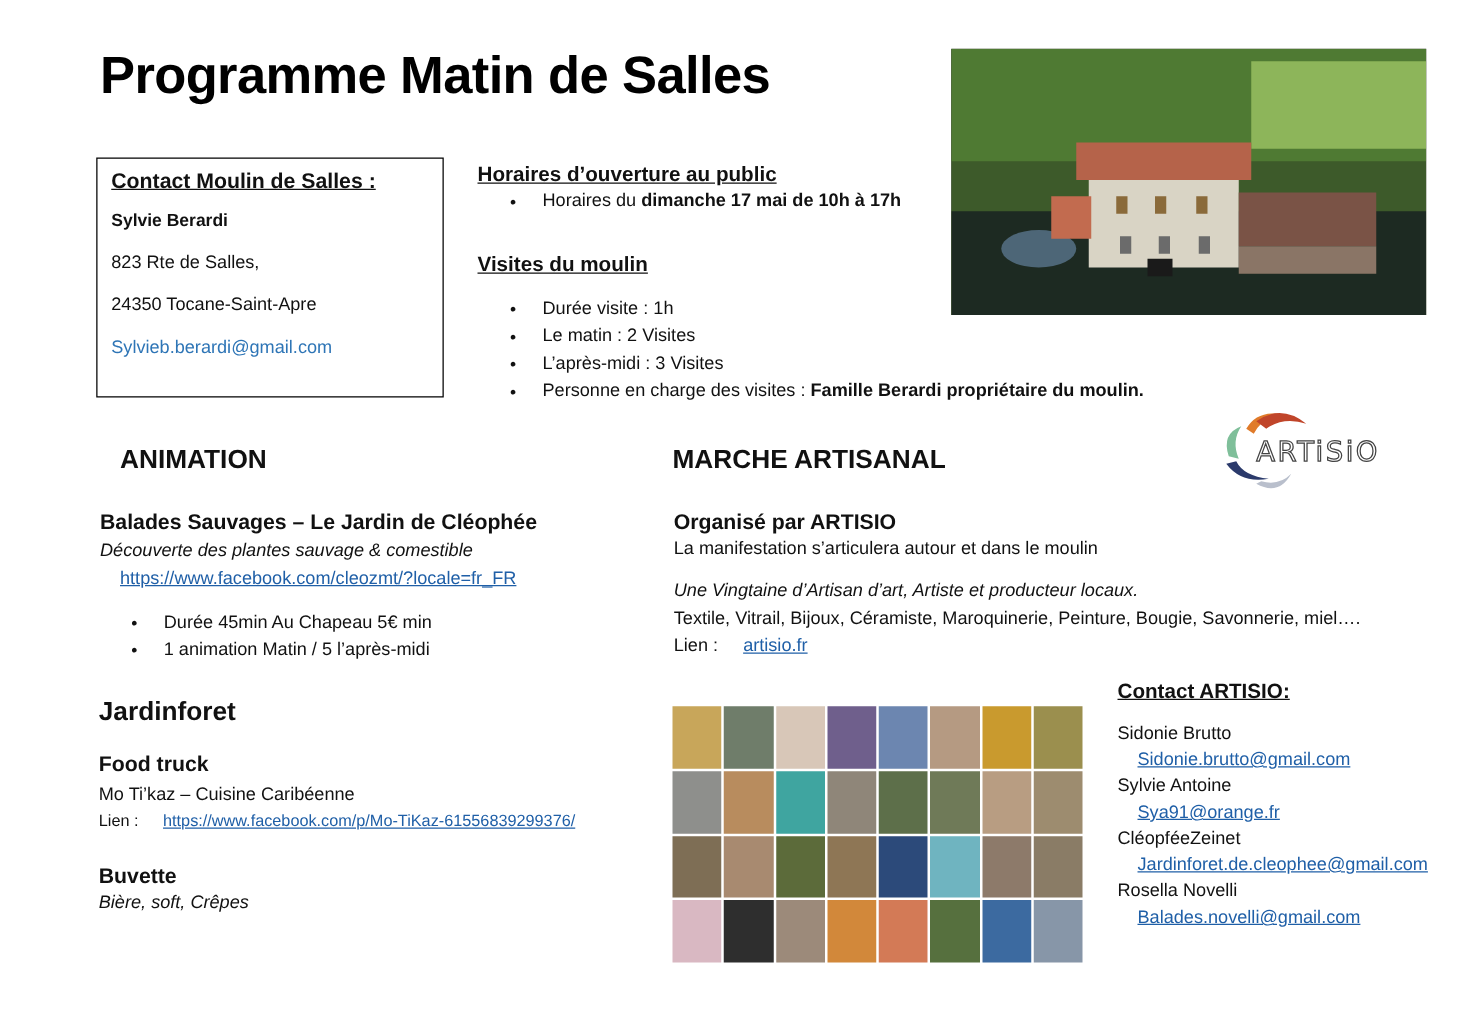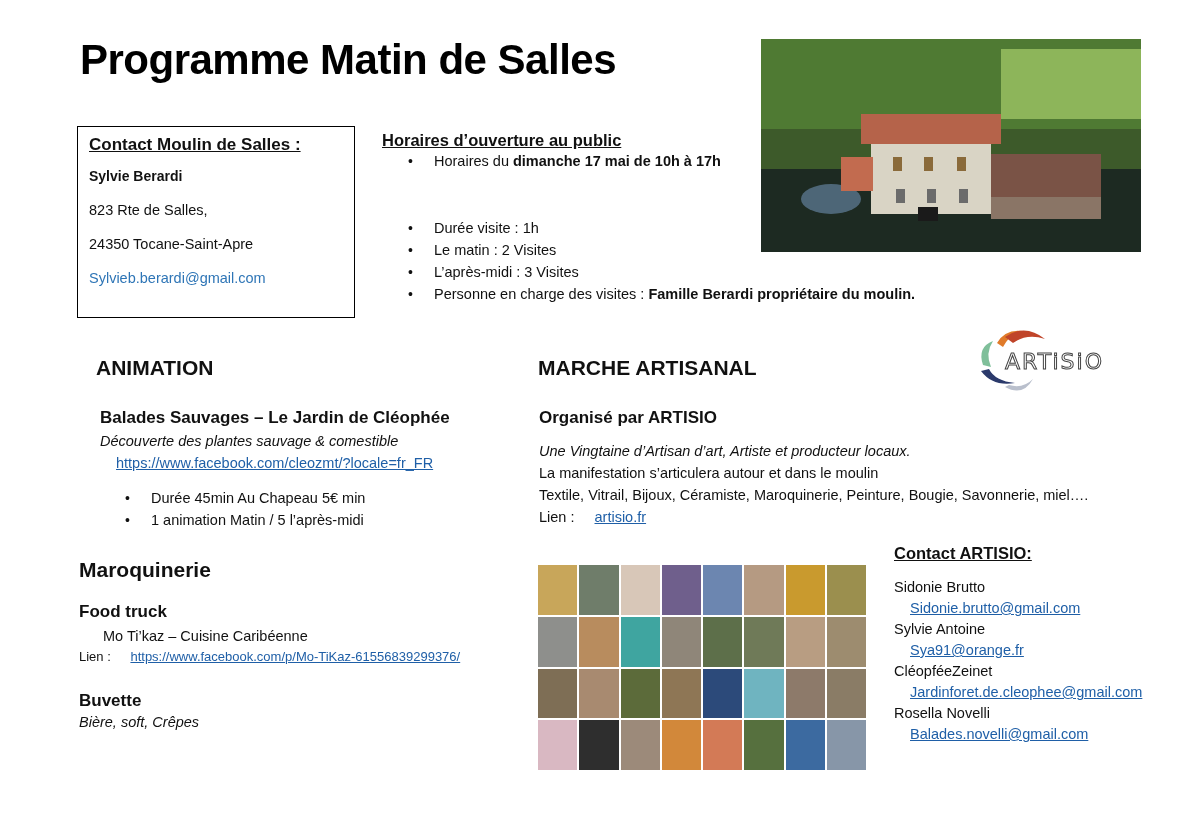--- a/index.html
+++ b/index.html
@@ -62,66 +62,67 @@
 </div>
 
 <div class="abs" style="left:382px; top:131px;">
   <div class="sec-h">Horaires d’ouverture au public</div>
   <ul class="bl" style="">
     <li><span>Horaires du </span><b>dimanche 17 mai de 10h à 17h</b></li>
   </ul>
 </div>
 
 <div class="abs" style="left:382px; top:203px;">
+  <div class="sec-h">Visites du moulin</div>
   <ul class="bl" style="margin-top:14px;">
     <li>Durée visite : 1h</li>
     <li>Le matin : 2 Visites</li>
     <li>L’après-midi : 3 Visites</li>
     <li><span>Personne en charge des visites : </span><b>Famille Berardi propriétaire du moulin.</b></li>
   </ul>
 </div>
 
 <div class="abs logo">
   <svg width="155" height="72" viewBox="0 0 155 72">
     <path d="M22 18 Q30 4 48 6 Q34 10 28 22 Z" fill="#e07b2a"></path>
     <path d="M30 12 Q50 -2 70 14 Q52 8 38 18 Z" fill="#c0452a"></path>
     <path d="M8 40 Q2 22 18 16 Q10 28 16 42 Z" fill="#7fbf9a"></path>
     <path d="M6 46 Q18 62 40 58 Q20 56 14 44 Z" fill="#2b3a6b"></path>
     <path d="M30 62 Q48 72 58 54 Q48 64 34 60 Z" fill="#b9bfcc"></path>
     <text x="30" y="44" font-family="DejaVu Sans, sans-serif" font-size="22" fill="#fff" stroke="#444" stroke-width="1" letter-spacing="2">ARTiSiO</text>
   </svg>
 </div>
 
 <div class="abs big-h" style="left:96px; top:356px;">ANIMATION</div>
-<div class="abs" style="left:100px; top:408px; width:420px;">
+<div class="abs" style="left:80px; top:408px; width:420px;">
   <div class="sub-h">Balades Sauvages – Le Jardin de Cléophée</div>
   <div class="txt it" style="margin-top:2px;">Découverte des plantes sauvage &amp; comestible</div>
   <div class="txt link">https://www.facebook.com/cleozmt/?locale=fr_FR</div>
   <ul class="bl" style="margin-top:13px; margin-left:-1px;">
     <li>Durée 45min Au Chapeau 5€ min</li>
     <li>1 animation Matin / 5 l’après-midi</li>
   </ul>
 </div>
 
-<div class="abs big-h" style="left:79px; top:558px;">Maroquinerie</div>
+<div class="abs big-h" style="left:79px; top:558px;">Jardinforet</div>
 <div class="abs" style="left:79px; top:602px; width:440px;">
   <div class="sub-h">Food truck</div>
-  <div class="txt" style="margin-top:3px;margin-left:24px;">Mo Ti’kaz – Cuisine Caribéenne</div>
+  <div class="txt" style="margin-top:3px;">Mo Ti’kaz – Cuisine Caribéenne</div>
   <div style="font-size:13px; line-height:20px;"><span>Lien : </span><span class="link">https://www.facebook.com/p/Mo-TiKaz-61556839299376/</span></div>
 </div>
 <div class="abs" style="left:79px; top:691px; width:440px;">
   <div class="sub-h">Buvette</div>
   <div class="txt it">Bière, soft, Crêpes</div>
 </div>
 
 <div class="abs big-h" style="left:538px; top:356px;">MARCHE ARTISANAL</div>
 <div class="abs" style="left:539px; top:408px; width:610px;">
   <div class="sub-h">Organisé par ARTISIO</div>
+  <div class="txt">La manifestation s’articulera autour et dans le moulin</div>
   <div class="txt it" style="margin-top:12px;">Une Vingtaine d’Artisan d’art, Artiste et producteur locaux.</div>
-  <div class="txt">La manifestation s’articulera autour et dans le moulin</div>
   <div class="txt">Textile, Vitrail, Bijoux, Céramiste, Maroquinerie, Peinture, Bougie, Savonnerie, miel….</div>
   <div class="txt"><span>Lien : </span><span class="link">artisio.fr</span></div>
 </div>
 
 <div class="abs collage">
   <div style="background:#c8a65a"></div>
     <div style="background:#6f7d6a"></div>
     <div style="background:#d8c7b8"></div>
     <div style="background:#6f5f8c"></div>
     <div style="background:#6c86b0"></div>

